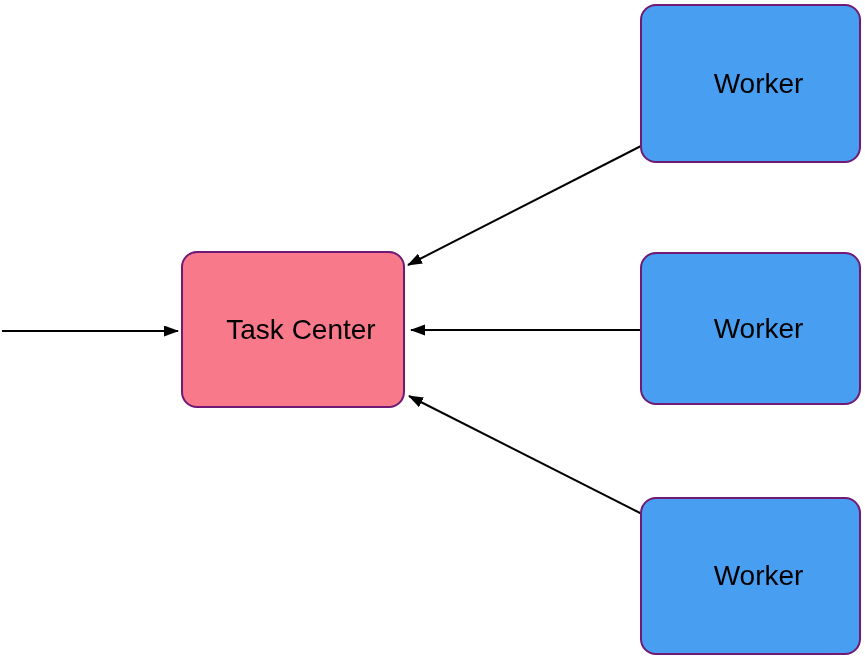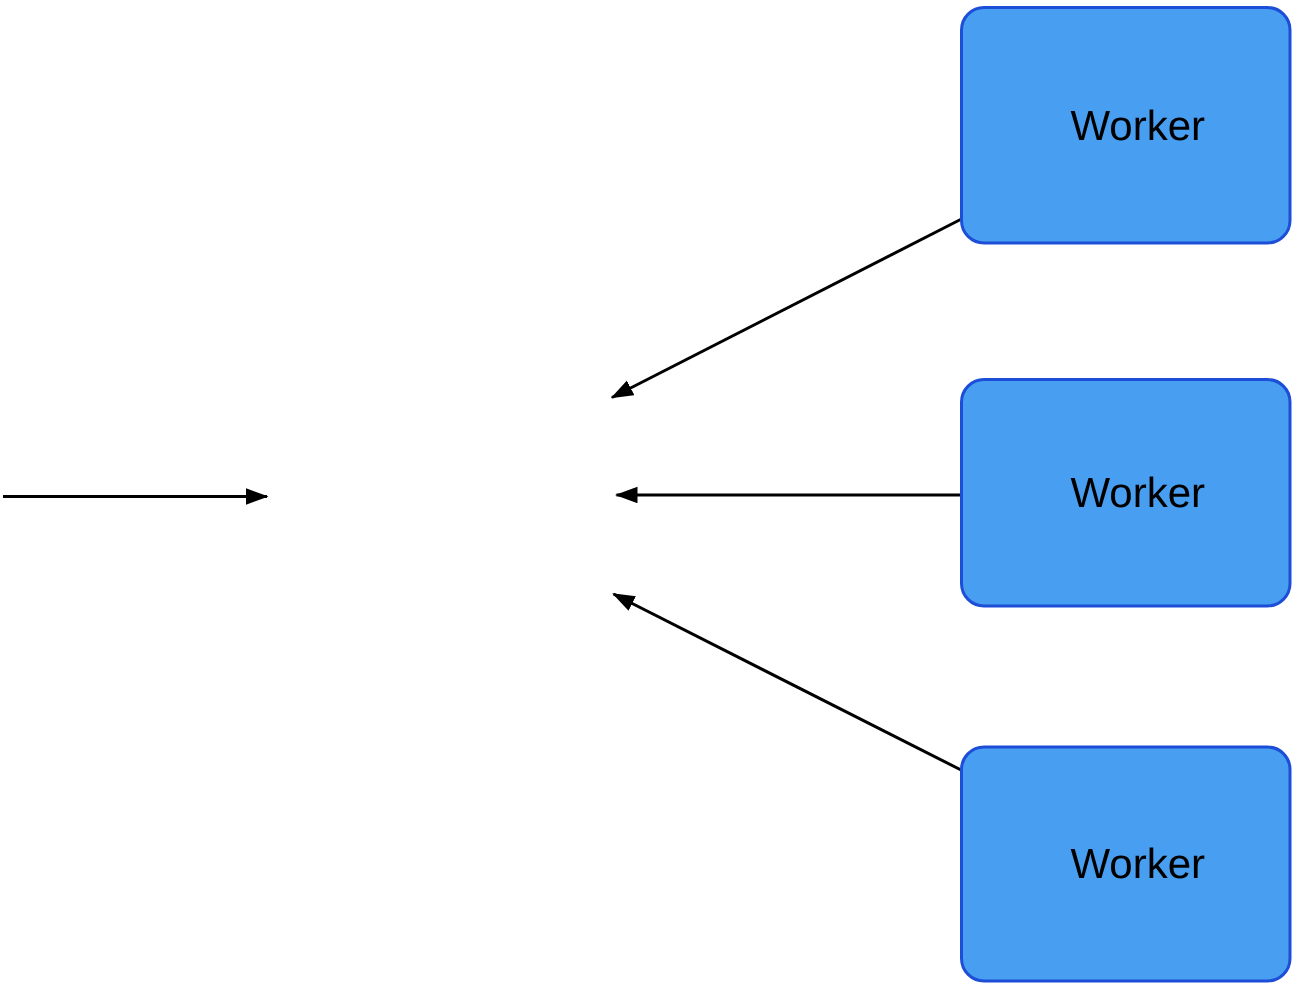--- a/index.html
+++ b/index.html
@@ -23,21 +23,21 @@
     position: absolute;
     left: 0;
     top: 0;
     width: 865px;
     height: 661px;
     pointer-events: none;
   }
   .node {
     position: absolute;
     box-sizing: border-box;
-    border: 2px solid #1d4ed8;
+    border: 2px solid #701a75;
     border-radius: 16px;
     display: flex;
     align-items: center;
     justify-content: center;
     cursor: default;
     padding-left: 16px;
   }
   .node-label {
     font-size: 28px;
     line-height: 1;
@@ -53,20 +53,23 @@
     <defs>
       <marker id="arrowhead" markerWidth="15" markerHeight="12" refX="14" refY="5.5" orient="auto" markerUnits="userSpaceOnUse">
         <path d="M0,0 L15,5.5 L0,11 z" fill="#000000"></path>
       </marker>
     </defs>
   <line x1="2" y1="331" x2="178" y2="331" stroke="#000000" stroke-width="2" marker-end="url(#arrowhead)"></line>
       <line x1="641" y1="146" x2="408" y2="265" stroke="#000000" stroke-width="2" marker-end="url(#arrowhead)"></line>
       <line x1="640" y1="330" x2="411" y2="330" stroke="#000000" stroke-width="2" marker-end="url(#arrowhead)"></line>
       <line x1="644" y1="515" x2="409" y2="396" stroke="#000000" stroke-width="2" marker-end="url(#arrowhead)"></line>
     </svg>
+<div class="node" style="left: 181px; top: 251px; width: 224px; height: 157px; background: rgb(247, 121, 138);">
+      <span class="node-label">Task Center</span>
+    </div>
     <div class="node" style="left: 640px; top: 4px; width: 221px; height: 159px; background: rgb(72, 158, 240);">
       <span class="node-label">Worker</span>
     </div>
     <div class="node" style="left: 640px; top: 252px; width: 221px; height: 153px; background: rgb(72, 158, 240);">
       <span class="node-label">Worker</span>
     </div>
     <div class="node" style="left: 640px; top: 497px; width: 221px; height: 158px; background: rgb(72, 158, 240);">
       <span class="node-label">Worker</span>
     </div>
   </div>

